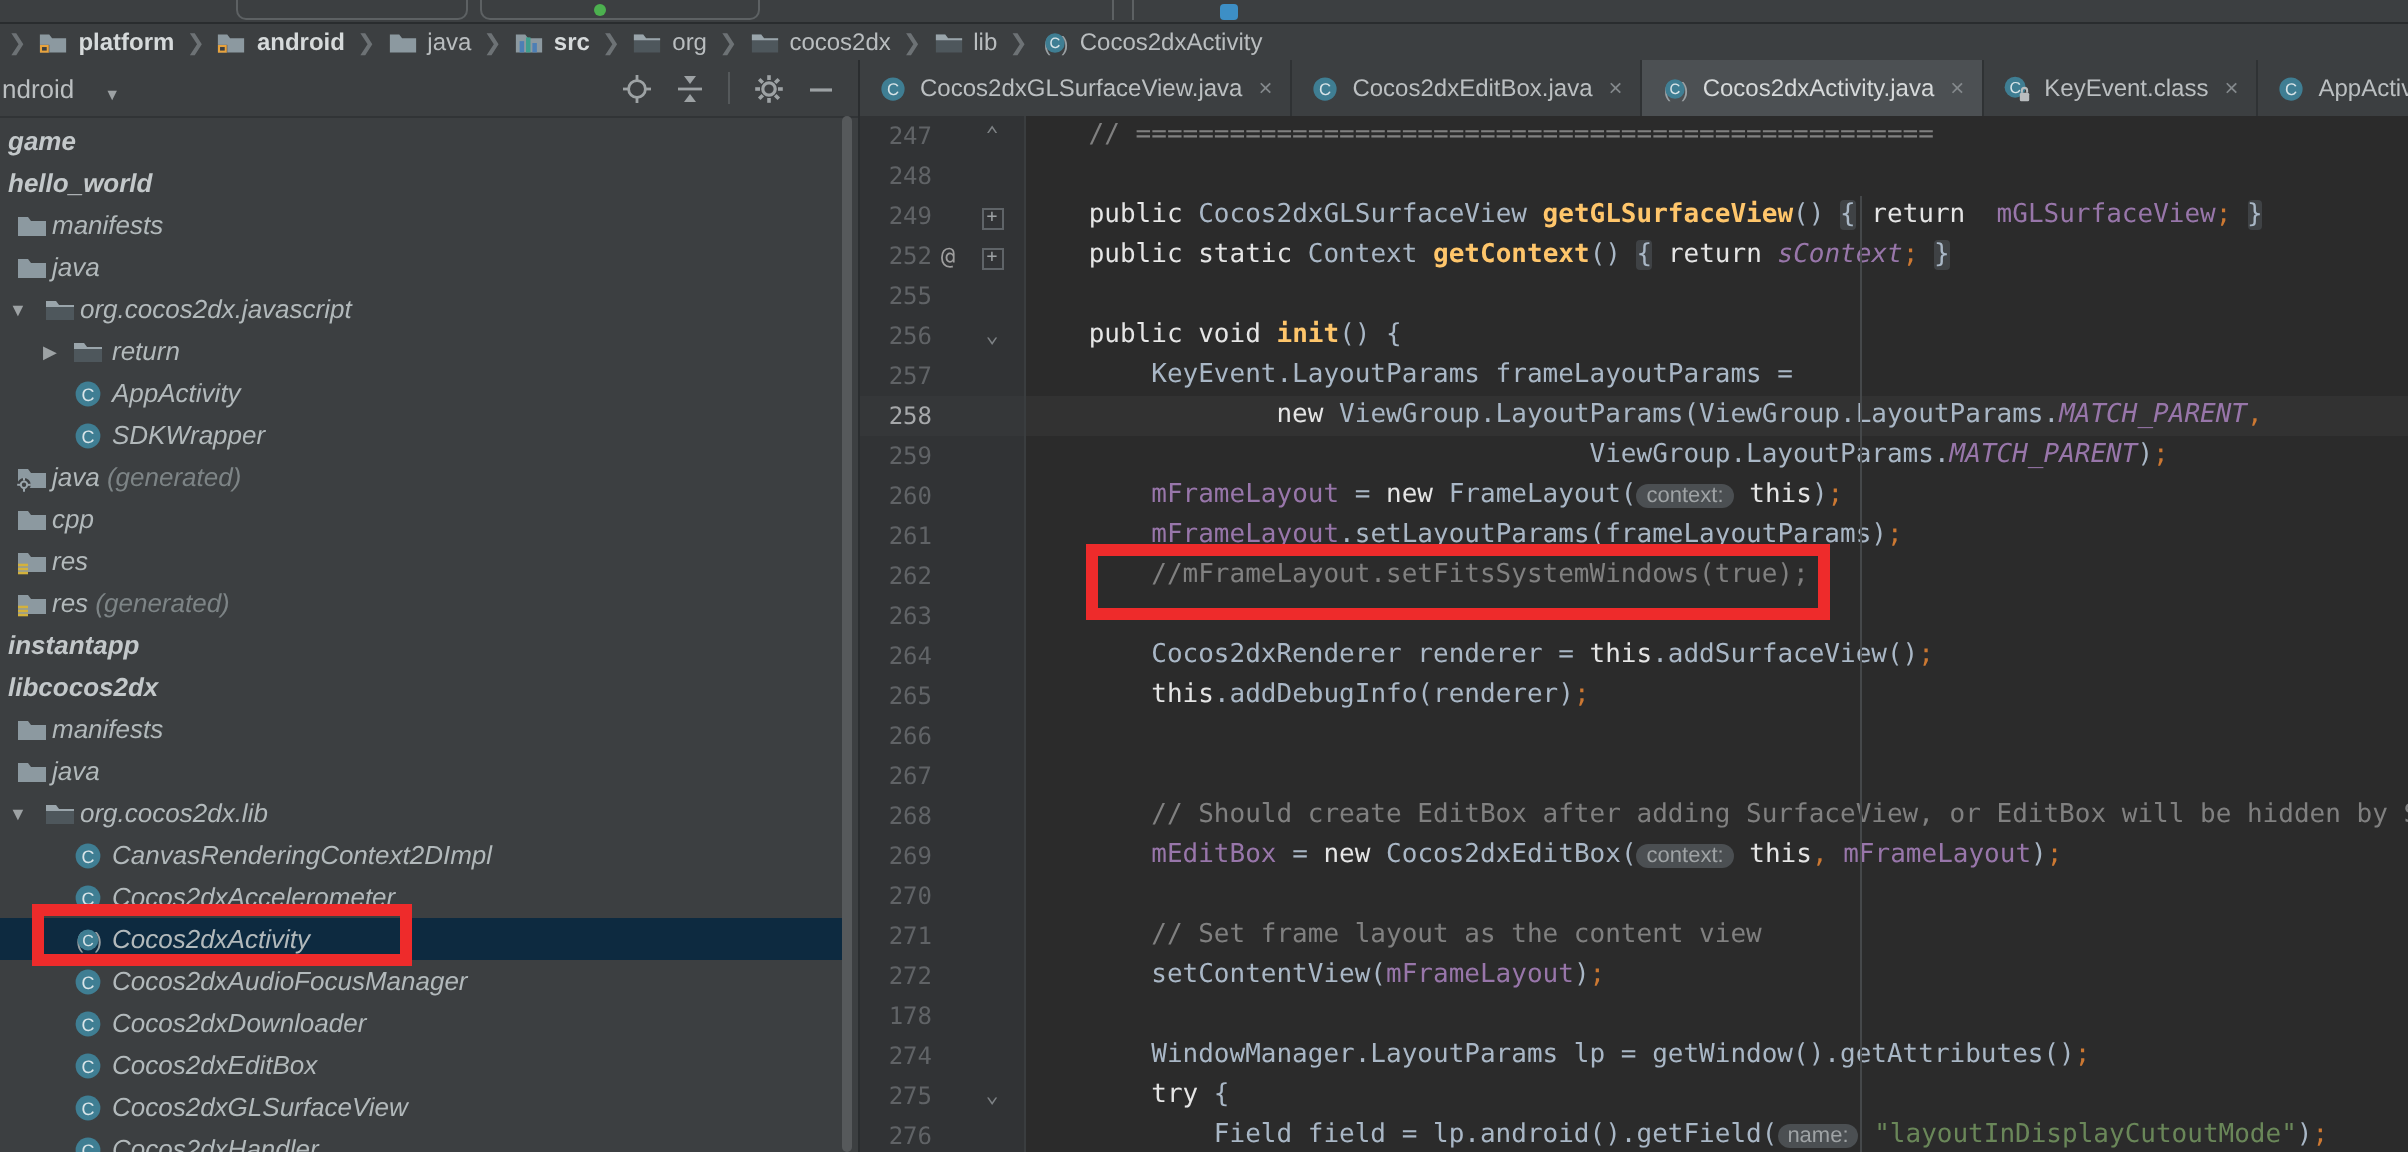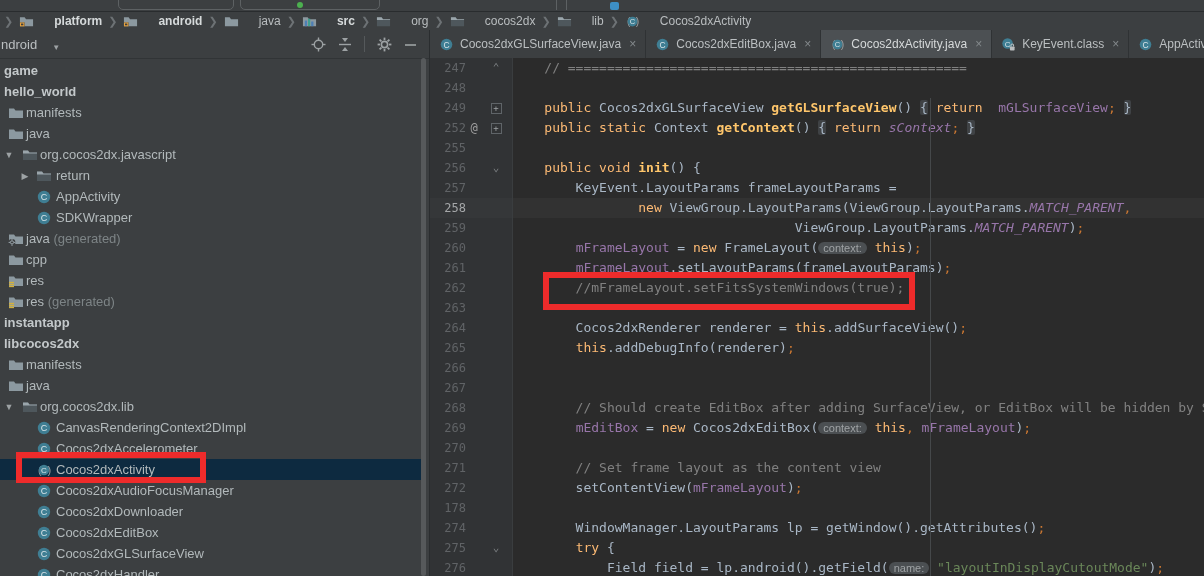--- a/index.html
+++ b/index.html
@@ -6,38 +6,38 @@
   #screen{position:relative;width:1204px;height:576px;overflow:hidden;
     font-family:"Liberation Sans",sans-serif;background:#2b2b2b;-webkit-font-smoothing:antialiased;}
   
   .topstrip{position:absolute;left:0;top:0;width:1204px;height:11px;background:#3c3f41;border-bottom:1px solid #292c2e;overflow:hidden;}
   .widget-outline{position:absolute;top:-14px;height:22px;border:1px solid #5d6163;border-radius:5px;background:#3c3f41;}
   .dot{position:absolute;border-radius:50%;}
   .vbar{position:absolute;top:0;width:1px;height:10px;background:#5d6163;}
   .blueglyph{position:absolute;top:2px;width:9px;height:8px;border-radius:2px;background:#3d8fc6;}
   
   .crumbbar{position:absolute;left:0;top:12px;width:1204px;height:18px;background:#3c3f41;display:flex;align-items:center;font-size:12px;color:#b9bdbf;overflow:hidden;}
-  .crumb{display:flex;align-items:center;gap:20px;padding:0 2px;cursor:default;}
+  .crumb{display:flex;align-items:center;gap:5px;padding:0 2px;cursor:default;}
   .crumb .lbl{white-space:nowrap;}
   .crumb.bold .lbl{font-weight:bold;color:#d6dadb;}
   .crumb-sep{color:#6d7275;margin:0 4px;font-size:11px;}
   
   .mainrow{position:absolute;left:0;top:30px;width:1204px;height:546px;display:flex;}
   
   .project{width:430px;height:546px;background:#3c3f41;position:relative;border-right:1px solid #2a2d2f;box-sizing:border-box;flex:none;}
   .proj-header{height:28px;display:flex;align-items:center;border-bottom:1px solid #313436;}
   .proj-title{color:#bbbfc1;font-size:13px;padding-left:1px;display:flex;align-items:flex-end;gap:15px;}
   .proj-title .dd{font-size:8px;color:#9da2a4;}
   .proj-tools{margin-left:auto;display:flex;align-items:center;gap:12px;padding-right:12px;}
   .tool-sep{width:1px;height:16px;background:#55595b;}
   .tree{position:absolute;left:0;top:28px;width:430px;height:518px;overflow:hidden;padding-top:2px;box-sizing:border-box;}
   .trow{position:relative;height:21px;display:flex;align-items:center;font-size:13px;color:#b2b9bb;white-space:nowrap;cursor:default;}
   .trow .arrow{position:absolute;font-size:9px;color:#9da2a4;width:12px;text-align:center;}
   .trow .ticon{position:absolute;width:16px;height:16px;}
-  .trow .tlabel{position:absolute;}
+  .trow .tlabel{position:absolute;font-style:italic;}
   .trow.bold .tlabel{font-weight:bold;color:#c3c8ca;}
   .trow .suffix{color:#7d8486;}
   .trow.selected{background:#0d2a40;width:421px;}
   .tree-scrollbar{position:absolute;right:3px;top:28px;width:5px;height:518px;background:#56595b;border-radius:3px;}
   
   .editor-side{flex:1;display:flex;flex-direction:column;min-width:0;}
   .tabbar{height:28px;background:#3c3f41;display:flex;overflow:hidden;flex:none;}
   .tab{display:flex;align-items:center;gap:6px;padding:0 9px;font-size:12px;color:#bbbfc1;border-right:1px solid #2f3234;white-space:nowrap;cursor:default;}
   .tab.active{background:#4c5053;color:#d6d9da;}
   .tab .close{color:#84898c;font-size:12px;margin-left:2px;}
@@ -46,21 +46,21 @@
   .cline{display:flex;height:20px;line-height:20px;white-space:pre;}
   .gut{width:82px;flex:none;background:#313335;border-right:1px solid #3a3d3f;display:flex;color:#606366;font-size:12px;}
   .gut .num{width:36px;text-align:right;}
   .gut .ann{width:16px;text-align:center;color:#9e9e9e;font-size:12px;}
   .gut .fold{width:28px;text-align:center;color:#7e8285;font-size:11px;position:relative;}
   .fold .plusbox{display:inline-block;width:9px;height:9px;line-height:8px;border:1px solid #5f6468;font-size:9px;color:#9da2a4;background:#313335;margin-top:5px;}
   .codecell{flex:1;overflow:hidden;}
   .cline.cur .gut{background:#353739;}
   .cline.cur .gut .num{color:#a6a8aa;}
   .cline.cur .codecell{background:#323232;}
-  .k{color:#fdba74;} .t{color:#a9b7c6;} .m{color:#ffc66b;font-weight:bold;}
+  .k{color:#e5e5e5;} .t{color:#a9b7c6;} .m{color:#ffc66b;font-weight:bold;}
   .f{color:#9876aa;} .i{color:#9876aa;font-style:italic;} .c{color:#808080;}
   .s{color:#6a8759;} .p{color:#cc7832;}
   .b{background:#3f4245;border-radius:2px;color:#a9b7c6;}
   .h{background:#4b4f52;border-radius:7px;padding:0 5px;font-family:"Liberation Sans",sans-serif;font-size:11px;color:#9fa3a5;}
   .foldguide{position:absolute;left:500px;top:40px;width:1px;height:506px;background:#45484a;}
   
   .redbox{position:absolute;border:6px solid #ee2b2b;z-index:20;pointer-events:none;}
   svg{display:block;}
 </style>
 </head>

